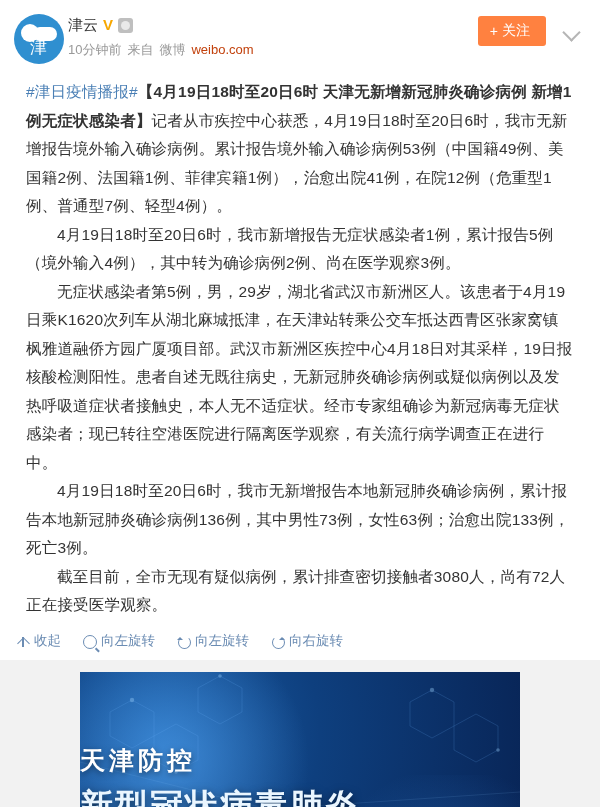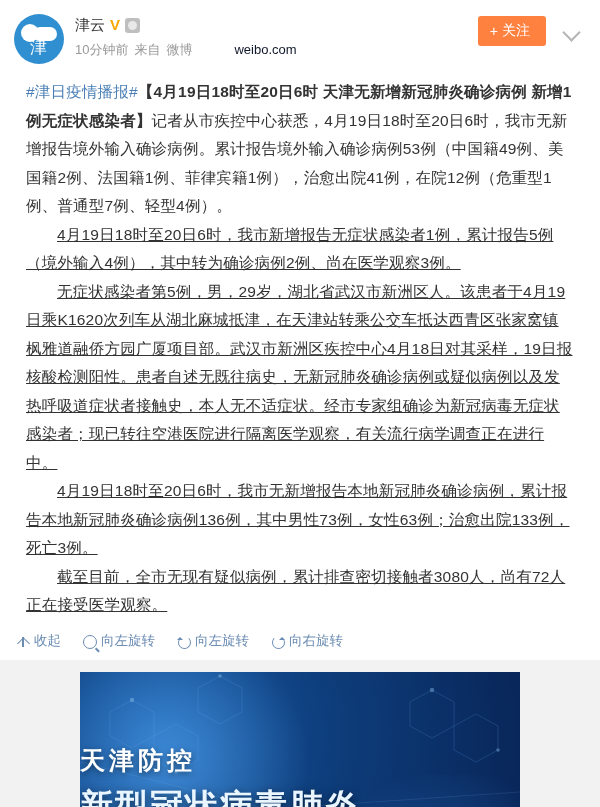--- a/index.html
+++ b/index.html
@@ -57,21 +57,21 @@
     position: absolute;
     left: 0; right: 0; bottom: 6px;
     text-align: center;
     color: #ffffff;
     font-size: 17px;
     line-height: 20px;
     letter-spacing: 1px;
   }
   .header-mid {
     flex: 1 1 auto;
-    padding-left: 11px;
+    padding-left: 4px;
     min-width: 0;
   }
   .name-row {
     display: flex;
     align-items: center;
     gap: 5px;
     height: 22px;
   }
   .uname {
     font-size: 15px;
@@ -103,21 +103,21 @@
   .meta-row {
     font-size: 13px;
     color: #999999;
     line-height: 20px;
     margin-top: 4px;
     display: flex;
     gap: 6px;
     align-items: baseline;
   }
   .meta-row .src-link { color: #999999; }
-  .meta-row .weibo-link { color: #0f172a; margin-left: 36px; }
+  .meta-row .weibo-link { color: #c2410c; }
 
   .follow-btn {
     flex: 0 0 auto;
     background: #ff8140;
     color: #ffffff;
     border: none;
     border-radius: 3px;
     height: 30px;
     padding: 0 16px 0 12px;
     font-size: 14px;
@@ -150,21 +150,21 @@
 
   
   .post-body {
     padding: 0 26px;
     font-size: 15.5px;
     line-height: 28.5px;
     color: #333333;
     letter-spacing: .2px;
   }
   .post-body p { margin: 0; }
-  .post-body p.indent { text-indent: 2em; text-decoration: underline; }
+  .post-body p.indent { text-indent: 2em; }
   .topic { color: #4a7fb5; }
   .post-body .strong-lead { font-weight: bold; }
 
   
   .action-bar {
     display: flex;
     align-items: center;
     gap: 22px;
     padding: 12px 16px 10px 16px;
     font-size: 13.5px;

